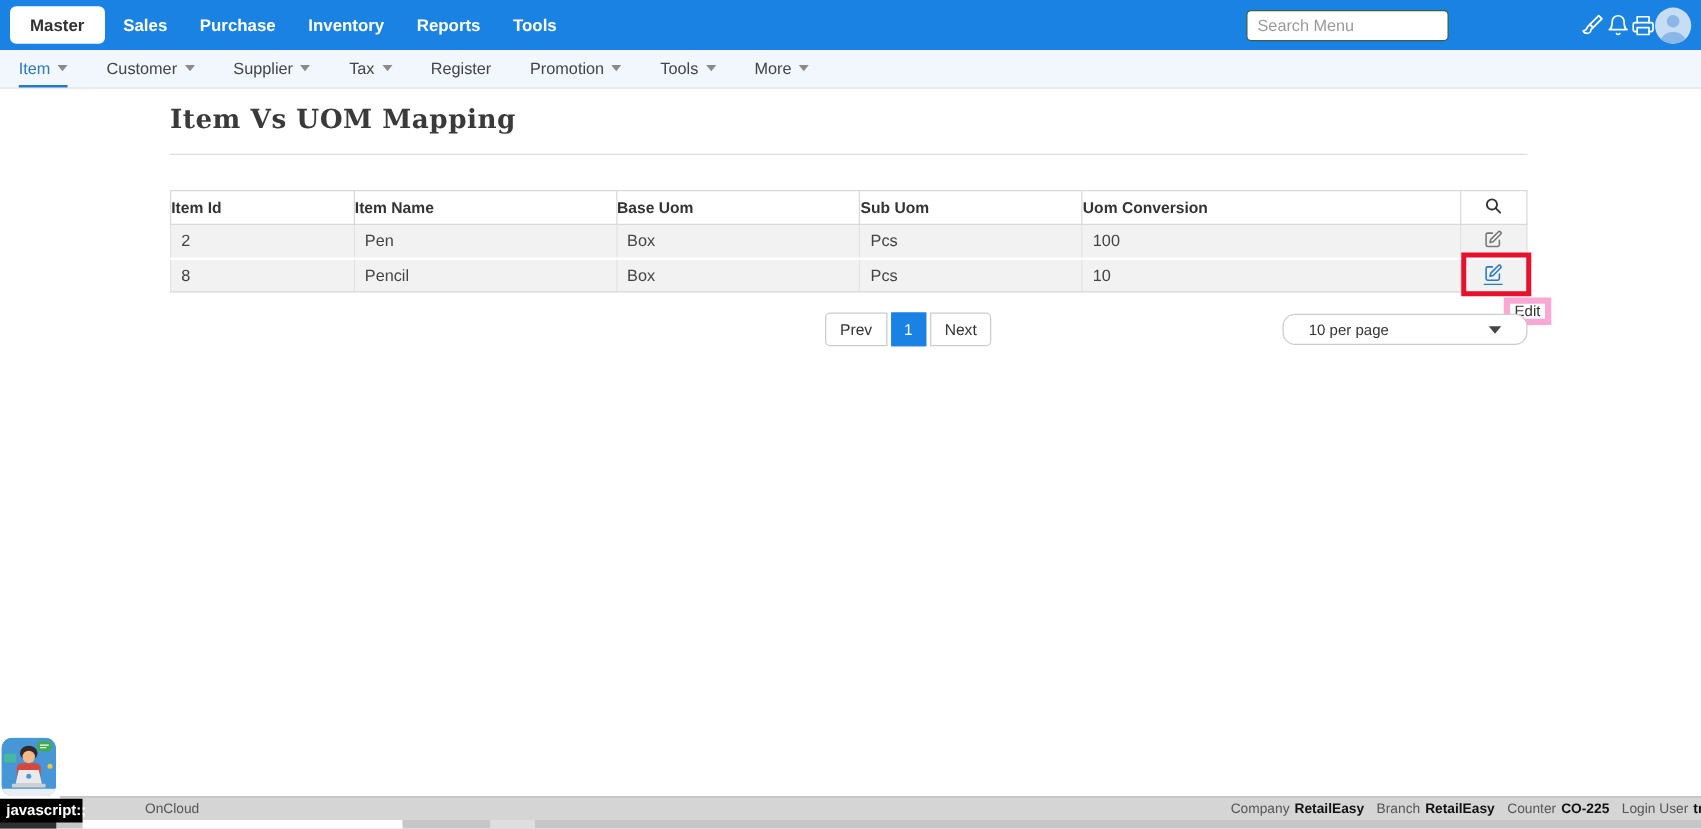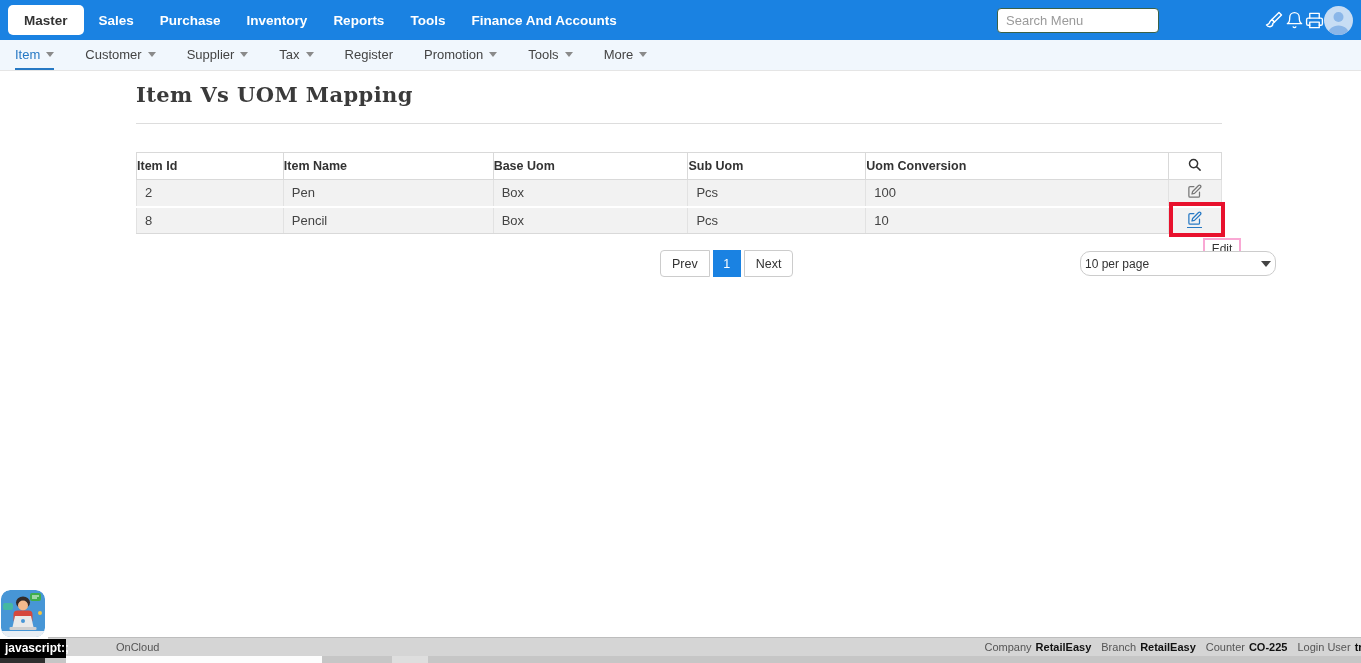--- a/index.html
+++ b/index.html
@@ -53,38 +53,38 @@
   table.uom tr:last-child td { border-bottom:1px solid #d9d9d9; }
   .col-action { text-align:center !important; }
   .edit-link { display:inline-flex; padding-bottom:1px; cursor:pointer; }
   .edit-link.hovered { border-bottom:1px solid #2779c4; }
 
   
   .red-box { position:absolute; left:1169px; top:202px; width:56px; height:35px;
              border:4px solid #e8112d; pointer-events:none; }
   
   .edit-tooltip { position:absolute; left:1203px; top:238px; width:38px; height:22px;
-                  background:#fff; border:2px solid #f9a8d4; font-size:12px; color:#333;
+                  background:#fff; border:5px solid #f9a8d4; font-size:12px; color:#333;
                   display:flex; align-items:center; justify-content:center; }
 
   
   .pagination { position:absolute; left:660px; top:250px; display:flex; gap:3px; }
   .pg-btn { height:27px; padding:0 11px; background:#fff; border:1px solid #ccc;
             font-size:12.5px; color:#333; display:flex; align-items:center;
             cursor:pointer; }
   .pg-btn.first { border-radius:4px 0 0 4px; }
   .pg-btn.last  { border-radius:0 4px 4px 0; }
   .pg-btn.active { background:#1a82e2; border-color:#1a82e2; color:#fff;
                    width:28px; justify-content:center; padding:0; }
 
   
-  .per-page { position:absolute; left:1080px; top:251px; width:196px; height:25px;
+  .per-page { position:absolute; left:1026px; top:251px; width:196px; height:25px;
               background:#fff; border:1px solid #ccc; border-radius:10px;
               font-size:12px; color:#333; display:flex; align-items:center;
-              padding:0 4px; cursor:pointer; }
+              padding:0 20px; cursor:pointer; }
   .per-page .caret-dark { margin-left:auto; border-top-color:#444; border-top-width:6px;
                           border-left-width:5px; border-right-width:5px; }
 
   
   .chat-image { position:absolute; left:1px; top:590px; width:44px; height:47px;
                 border-radius:9px; overflow:hidden; cursor:pointer; }
   .js-tooltip { position:absolute; left:0; top:639px; width:66px; height:19px;
                 background:#000; color:#fff; font-size:12px; font-weight:600;
                 line-height:19px; padding-left:5px; z-index:5; }
   .bottombar { position:absolute; left:0; top:637px; width:1361px; height:19px;
@@ -108,21 +108,20 @@
 
 <div class="screen">
 
   <div class="topnav">
     <div class="nav-tab active">Master</div>
     <div class="nav-tab">Sales</div>
     <div class="nav-tab">Purchase</div>
     <div class="nav-tab">Inventory</div>
     <div class="nav-tab">Reports</div>
     <div class="nav-tab">Tools</div>
-    <div class="nav-tab">Finance And Accounts</div>
 
     <div class="topnav-right">
       <input class="search-box" placeholder="Search Menu" style="">
       <span class="tn-icon">
         <svg width="20" height="20" viewBox="0 0 24 24" fill="none" stroke="#fff" stroke-width="1.7" stroke-linecap="round" stroke-linejoin="round">
           <path d="M18 3l3 3-8.5 8.5-3-3z"></path>
           <path d="M9.5 11.5l-1.8 1.8c-1.2 1.2-1 2.6-2.2 3.4-.9.6-2 .6-2.5 1.3.8 1.3 2.3 2 3.8 2 2.1 0 3.8-1.7 3.8-3.8l1.9-1.7z"></path>
         </svg>
       </span>
       <span class="tn-icon">

